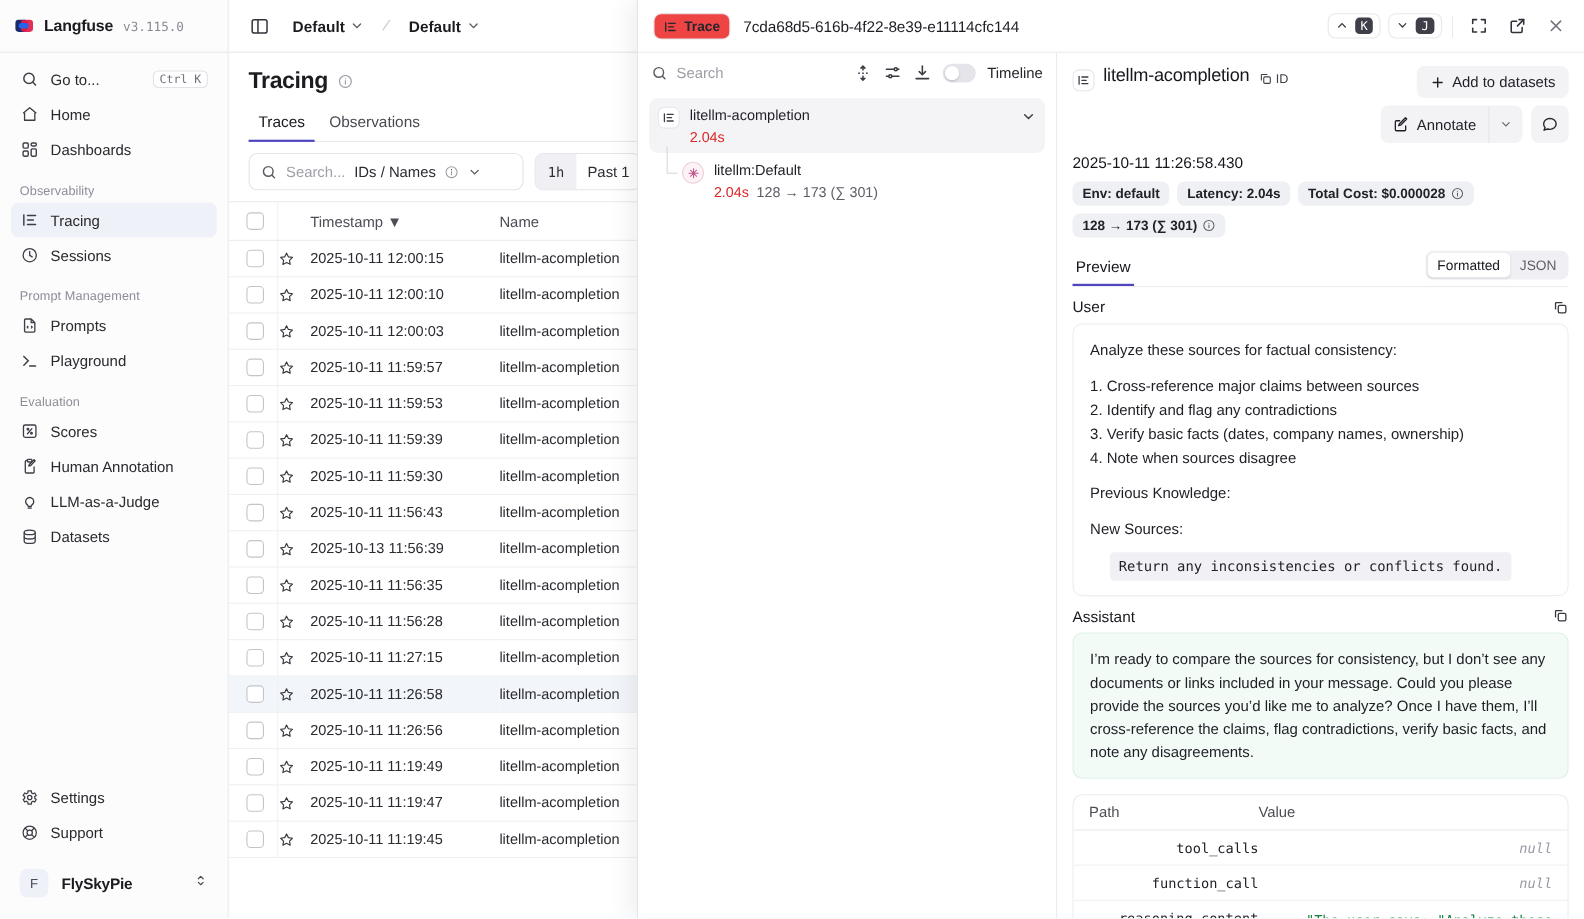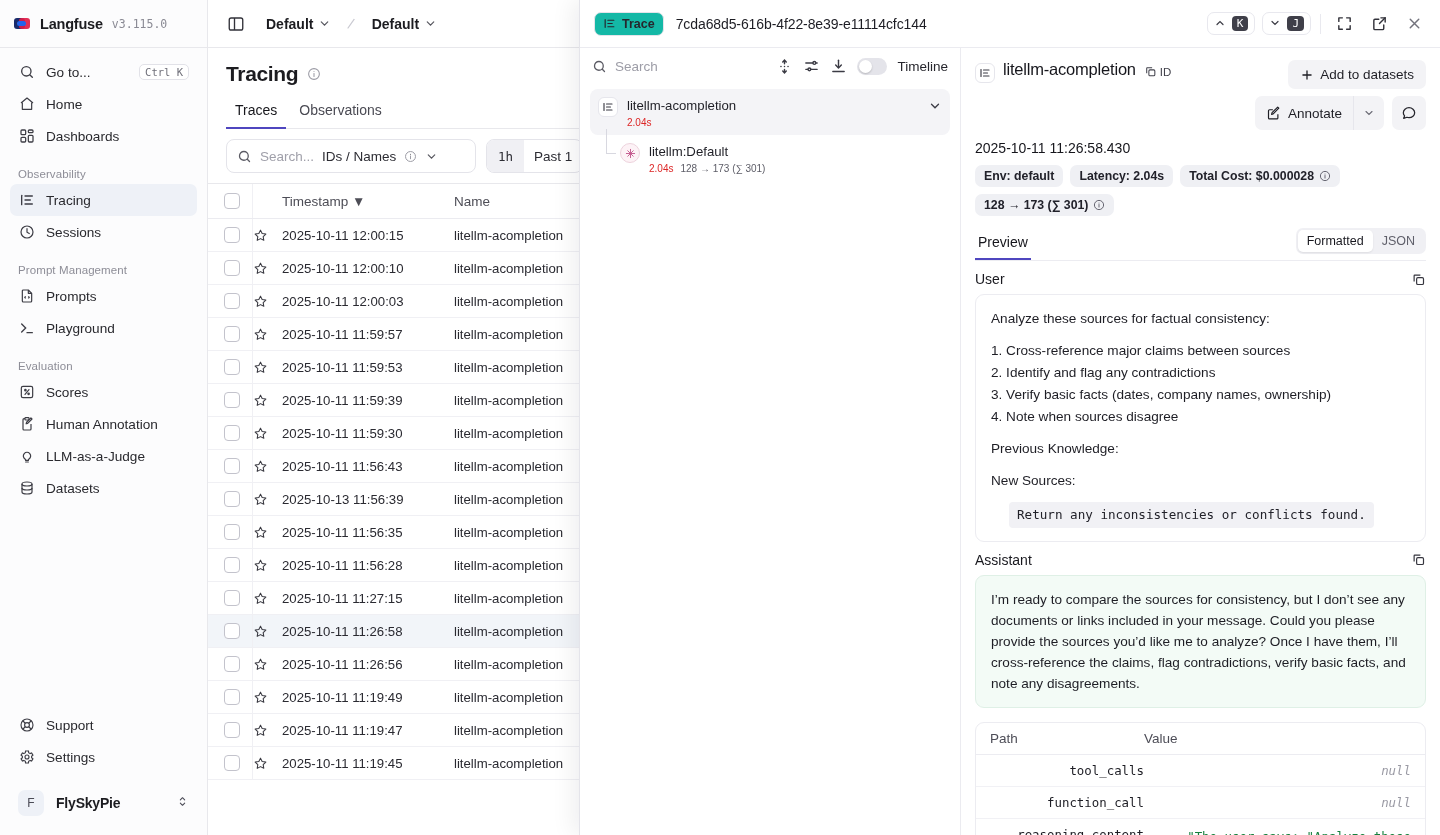--- a/index.html
+++ b/index.html
@@ -127,22 +127,22 @@
     position: absolute; right: 0; top: 0; width: 861px; height: 835px;
     background:#fff; border-left: 1px solid #e4e4ea;
     box-shadow: -6px 0 22px rgba(17,17,26,.07);
     display:flex; flex-direction: column;
   }
   .peek-head {
     height: 48px; flex:0 0 48px; display:flex; align-items:center; gap: 12px;
     padding: 0 12px 0 14px; border-bottom:1px solid #ebebf0;
   }
   .trace-pill {
-    display:flex; align-items:flex-start; gap:6px; font-size:12.5px; font-weight:700;
-    border:1px solid #e4e4ea; border-radius:7px; padding: 4px 8px; background:#14b8a6; color:#26262d;
+    display:flex; align-items:flex-end; gap:6px; font-size:12.5px; font-weight:700;
+    border:1px solid #e4e4ea; border-radius:7px; padding: 4px 8px; background:#ef4444; color:#26262d;
   }
   .trace-id { font-size:14px; color:#1d1d24; letter-spacing:-.1px; }
   .peek-head-right { margin-left:auto; display:flex; align-items:center; gap:7px; }
   .navbtn {
     display:flex; align-items:center; gap:6px; border:1px solid #e8e8ee; background:#fff;
     border-radius:7px; padding: 3px 6px; cursor:pointer;
   }
   .navbtn .caret { width:12px; height:12px; color:#3c3c45; }
   .keycap {
     background:#3f3f49; color:#fff; font-size:11px; font-family:"DejaVu Sans Mono", monospace;
@@ -169,21 +169,21 @@
     display:flex; align-items:flex-start; gap:9px; border-radius:8px; padding: 7px 8px; cursor:pointer;
   }
   .tnode.sel { background:#f4f4f7; }
   .tnode-badge {
     width:20px; height:20px; border-radius:6px; border:1px solid #e6e6ec; background:#fff;
     display:flex; align-items:center; justify-content:center; flex:0 0 20px; margin-top:1px;
   }
   .tnode-badge svg { width:12px; height:12px; color:#3b3b44; }
   .tnode-main { flex:1; min-width:0; }
   .tnode-name { font-size:13.2px; color:#1f1f26; font-weight:500; }
-  .tnode-sub { font-size:10px; margin-top:3px; display:flex; gap:7px; align-items:baseline; }
+  .tnode-sub { font-size:13px; margin-top:3px; display:flex; gap:7px; align-items:baseline; }
   .dur { color:#dc2626; font-weight:500; }
   .usage { color:#5d5d67; }
   .tnode .chev-d { width:14px; height:14px; color:#3b3b44; margin-top:3px; }
   .child-wrap { position:relative; padding-left: 22px; }
   .child-wrap:before {
     content:""; position:absolute; left: 16px; top: -6px; width:1px; height: 24px; background:#d8d8e0;
   }
   .child-wrap:after {
     content:""; position:absolute; left: 16px; top: 18px; width: 10px; height:1px; background:#d8d8e0;
   }
@@ -391,35 +391,35 @@
             </svg>
           </span>
         <span class="sb-label">Datasets</span>
       </div>
     </div>
 
     <div class="sb-bottom">
       <div class="sb-item">
         <span class="ic">
             <svg viewBox="0 0 24 24" fill="none" stroke="currentColor" stroke-width="1.7">
+              <circle cx="12" cy="12" r="3"></circle>
+              <path d="M19 12a7 7 0 00-.1-1.2l2-1.5-2-3.4-2.3 1a7 7 0 00-2.1-1.2L14.2 3H9.8l-.3 2.7a7 7 0 00-2.1 1.2l-2.3-1-2 3.4 2 1.5a7 7 0 000 2.4l-2 1.5 2 3.4 2.3-1a7 7 0 002.1 1.2l.3 2.7h4.4l.3-2.7a7 7 0 002.1-1.2l2.3 1 2-3.4-2-1.5c.06-.4.1-.8.1-1.2z"></path>
+            </svg>
+          </span>
+        <span class="sb-label">Settings</span>
+      </div>
+      <div class="sb-item">
+        <span class="ic">
+            <svg viewBox="0 0 24 24" fill="none" stroke="currentColor" stroke-width="1.7">
               <circle cx="12" cy="12" r="9"></circle>
               <circle cx="12" cy="12" r="3.6"></circle>
               <path d="M5.6 5.6l3.8 3.8M14.6 14.6l3.8 3.8M18.4 5.6l-3.8 3.8M9.4 14.6l-3.8 3.8"></path>
             </svg>
           </span>
         <span class="sb-label">Support</span>
-      </div>
-      <div class="sb-item">
-        <span class="ic">
-            <svg viewBox="0 0 24 24" fill="none" stroke="currentColor" stroke-width="1.7">
-              <circle cx="12" cy="12" r="3"></circle>
-              <path d="M19 12a7 7 0 00-.1-1.2l2-1.5-2-3.4-2.3 1a7 7 0 00-2.1-1.2L14.2 3H9.8l-.3 2.7a7 7 0 00-2.1 1.2l-2.3-1-2 3.4 2 1.5a7 7 0 000 2.4l-2 1.5 2 3.4 2.3-1a7 7 0 002.1 1.2l.3 2.7h4.4l.3-2.7a7 7 0 002.1-1.2l2.3 1 2-3.4-2-1.5c.06-.4.1-.8.1-1.2z"></path>
-            </svg>
-          </span>
-        <span class="sb-label">Settings</span>
       </div>
       <div class="sb-org">
         <span class="org-avatar">F</span>
         <span class="org-name">FlySkyPie</span>
         <span><svg width="13" height="13" viewBox="0 0 24 24" fill="none" stroke="#4a4a55" stroke-width="2" stroke-linecap="round" stroke-linejoin="round">
               <path d="M8 9l4-4 4 4"></path>
               <path d="M8 15l4 4 4-4"></path>
             </svg></span>
       </div>
     </div>

